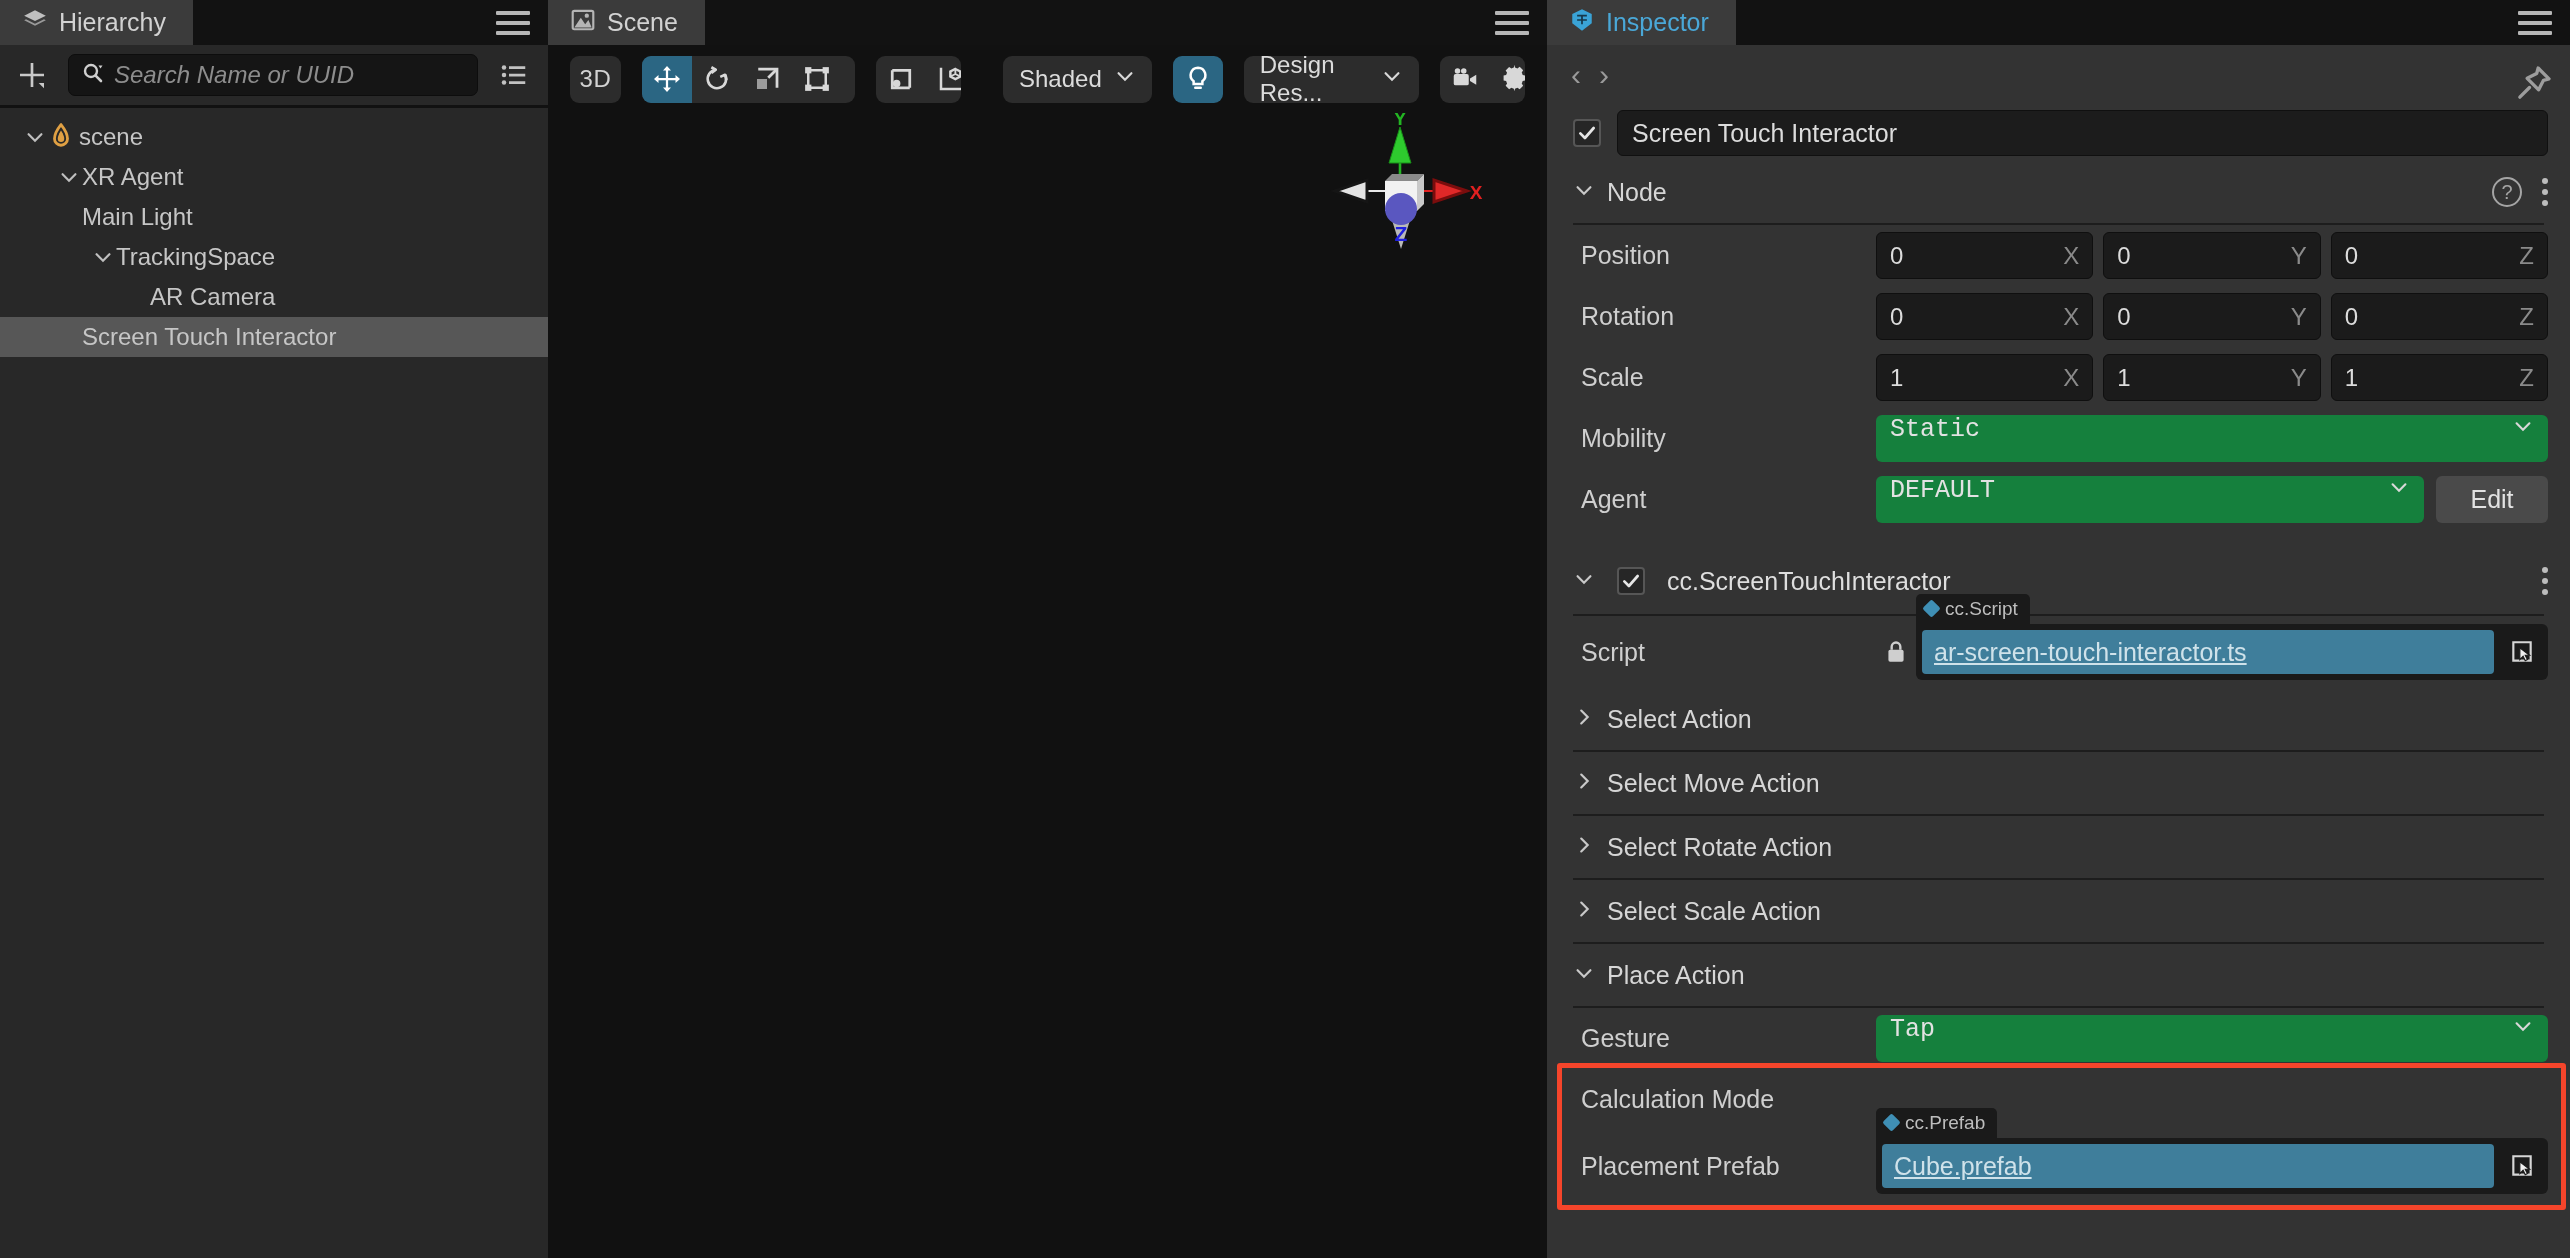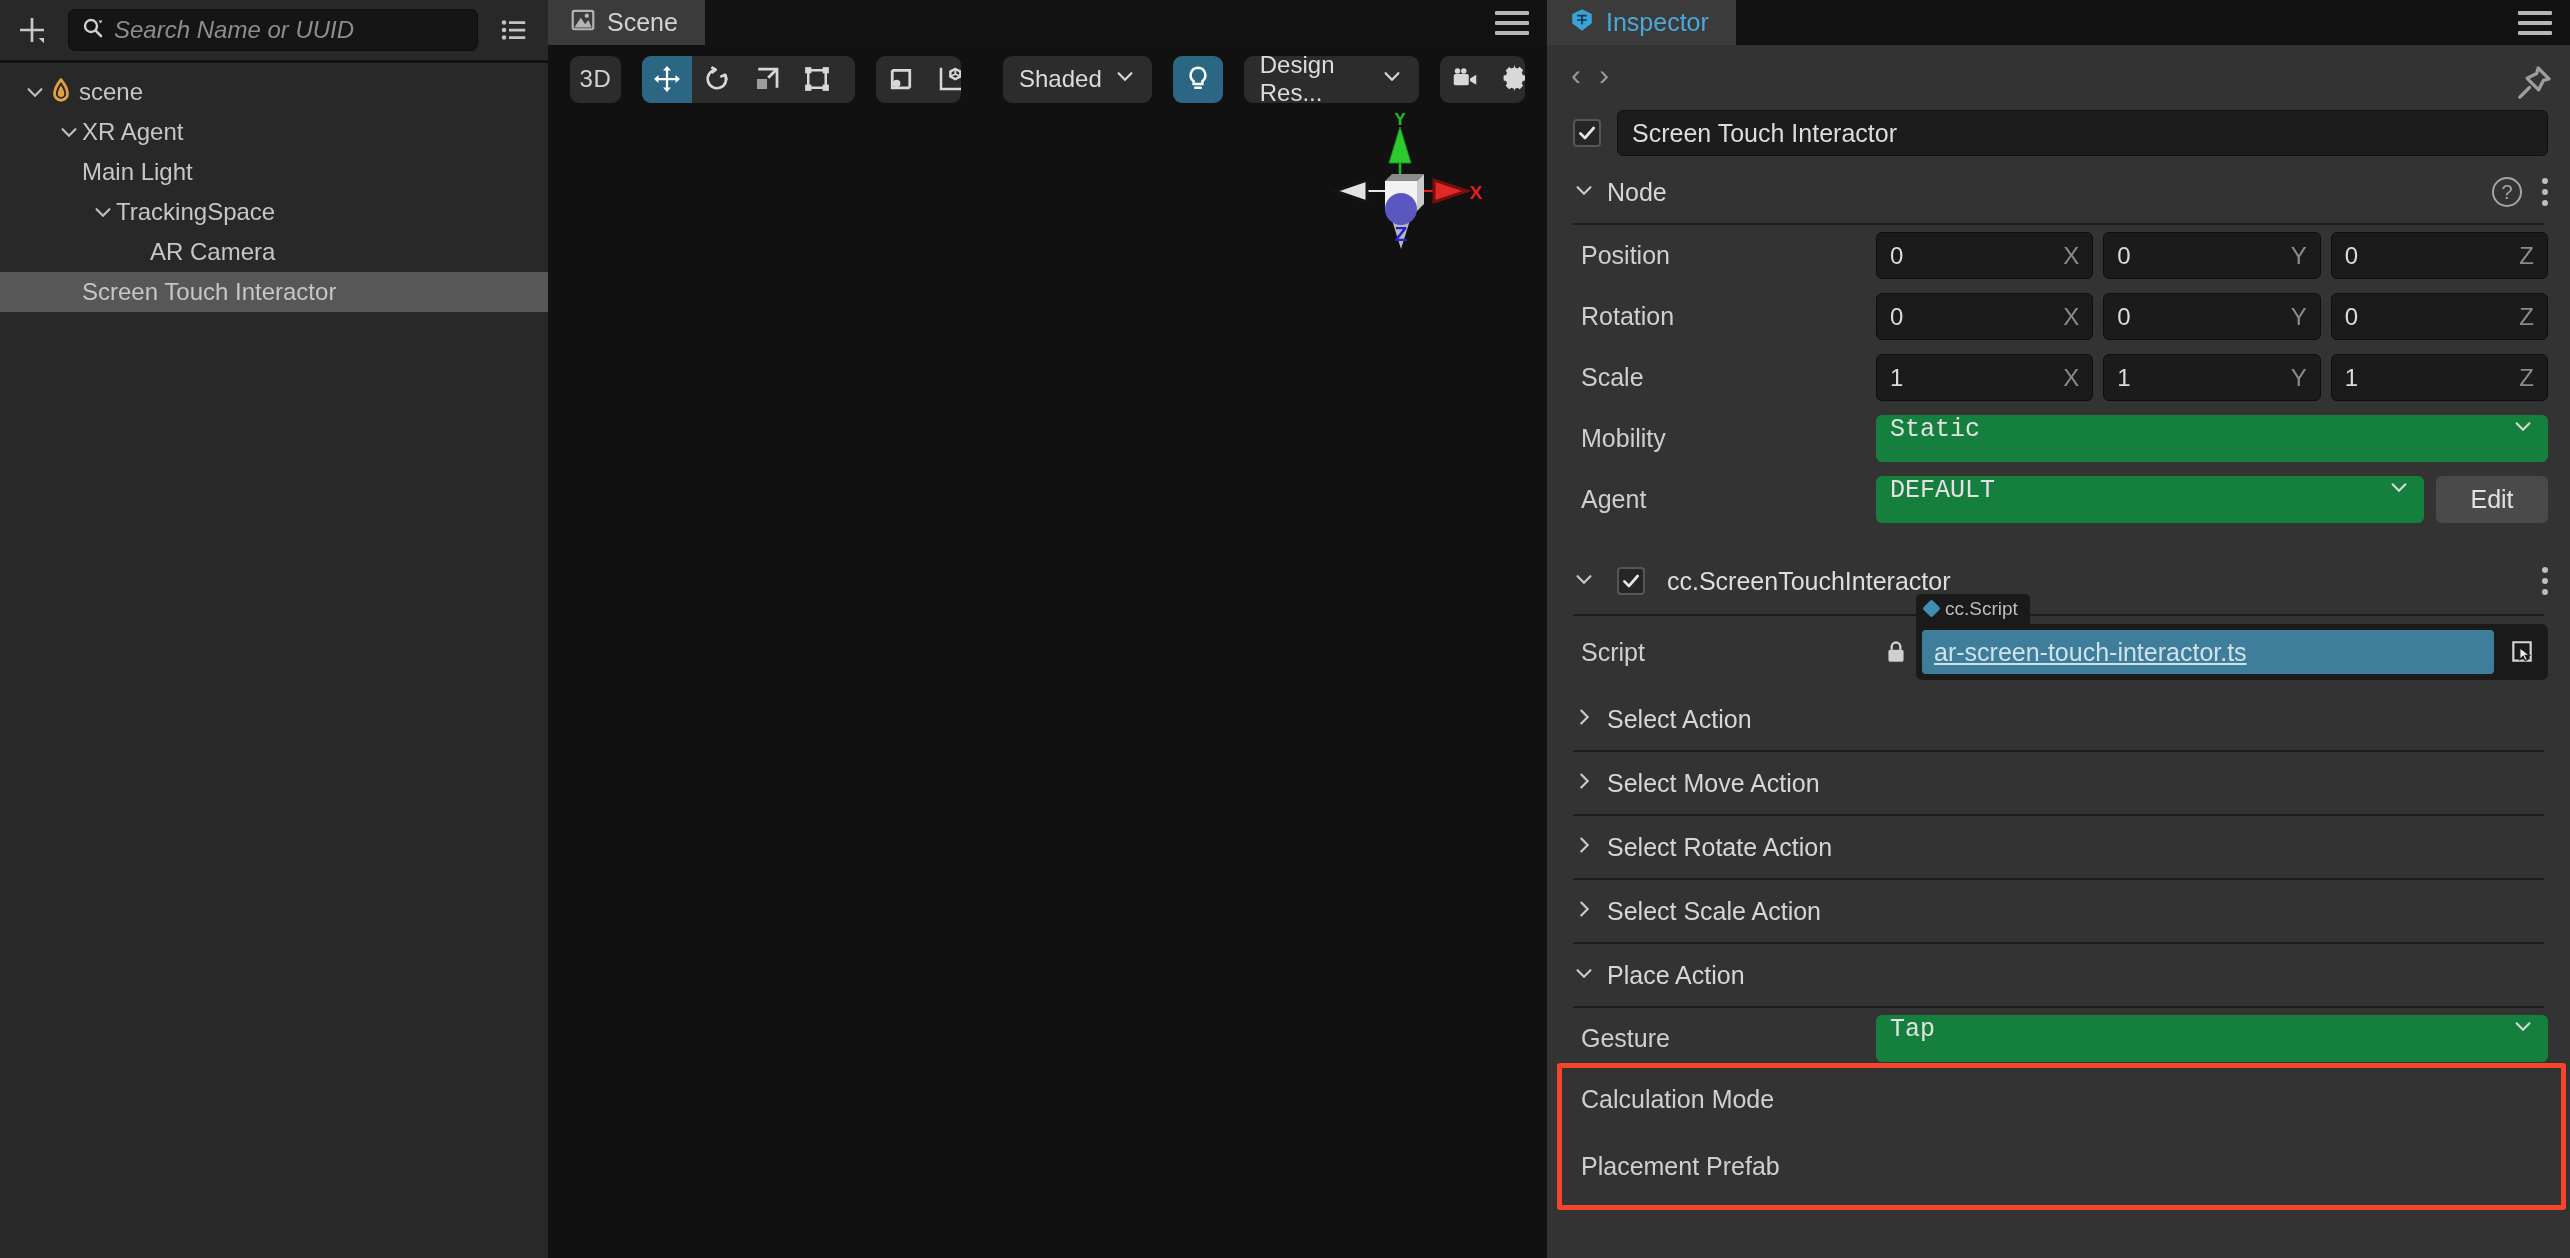--- a/index.html
+++ b/index.html
@@ -207,20 +207,37 @@
     pointer-events: none; z-index: 20;
   }
   .insp-inner { position: relative; }
 </style>
 </head>
 <body>
 
 <div class="app">
 
   <div class="panel hierarchy">
+    <div class="tabbar">
+      <div class="tab">
+        <span>
+          <svg width="26" height="26" viewBox="0 0 24 24">
+            <path d="M12 3 L22 8 L12 13 L2 8 Z" fill="#bfbfbf"></path>
+            <path d="M12 15.5 L20.3 11.3 L22 12.2 L12 17.2 L2 12.2 L3.7 11.3 Z" fill="#9a9a9a"></path>
+          </svg>
+        </span>
+        <span>Hierarchy</span>
+      </div>
+      <div class="tabbar-rest"></div>
+      <div class="hamburger">
+          <i></i>
+          <i></i>
+          <i></i>
+        </div>
+    </div>
 
     <div class="hier-toolbar">
       <div class="icon-btn">
         <svg width="32" height="32" viewBox="0 0 24 24">
           <path d="M11 3h2v8h8v2h-8v8h-2v-8H3v-2h8z" fill="#c9c9c9"></path>
           <path d="M17 18h4v4z" fill="#c9c9c9"></path>
         </svg>
       </div>
       <div class="search-box">
         <span>
@@ -702,19 +719,34 @@
             </span>
           </div>
         </div>
 
         <div class="prop-row">
           <div class="prop-label">Calculation Mode</div>
         </div>
 
         <div class="prop-row" style="height:72px">
           <div class="prop-label">Placement Prefab</div>
+          <div class="asset-wrap">
+            <div class="asset-tip">
+              <span class="dia"></span>
+              <span class="tt">cc.Prefab</span>
+            </div>
+            <div class="asset-box">
+              <div class="asset-val">Cube.prefab</div>
+              <div class="asset-pick">
+                <svg width="26" height="26" viewBox="0 0 24 24">
+                  <path d="M4 3 H20 V20 H4 Z" fill="none" stroke="#d6d6d6" stroke-width="2"></path>
+                  <path d="M10 8 L10 19 L13 16 L15 20 L17 19 L15 15 L19 15 Z" fill="#efefef" stroke="#1a1a1a" stroke-width="1.1"></path>
+                </svg>
+              </div>
+            </div>
+          </div>
         </div>
 
         <div class="highlight-box" id="hl" style="left: 10px; top: 119px; width: 1009px; height: 147px; border-color: rgb(245, 69, 43);"></div>
       </div>
     </div>
   </div>
 </div>
 
 </body></html>

